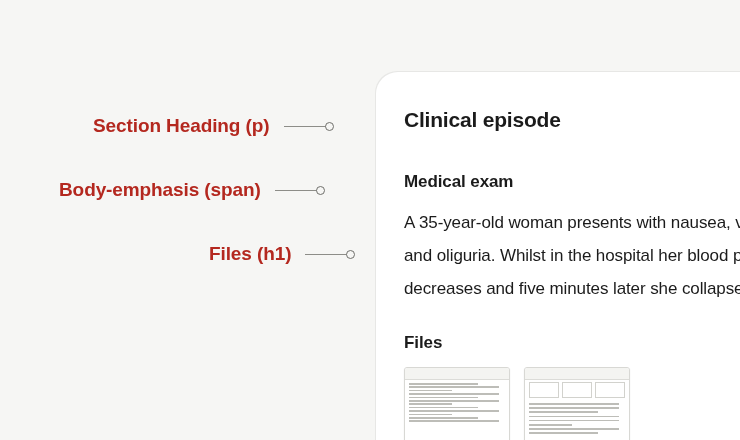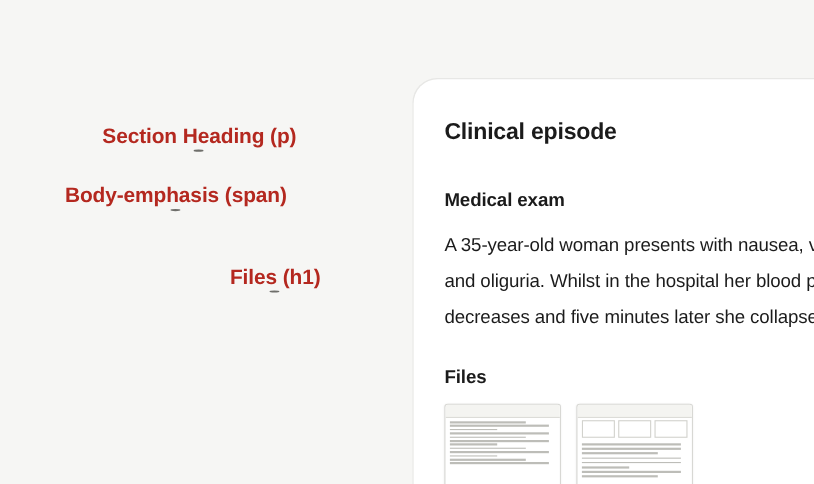--- a/index.html
+++ b/index.html
@@ -21,21 +21,20 @@
     left: 0;
     top: 0;
     width: 400px;
     height: 440px;
   }
   .anno {
     position: absolute;
     display: flex;
     align-items: center;
     height: 24px;
-    flex-direction: column;
   }
   .anno-label {
     color: #b4281f;
     font-size: 19px;
     font-weight: bold;
     white-space: nowrap;
     text-align: right;
     letter-spacing: -0.1px;
   }
   .anno-line {
@@ -48,21 +47,21 @@
     height: 9px;
     border-radius: 50%;
     border: 1.6px solid #6f6f6b;
     background: #f6f6f4;
     margin-left: -1px;
     box-sizing: border-box;
   }
 
   #anno-0 { top: 114px; left: 93px; }
   #anno-0 .anno-line { width: 42px; }
-  #anno-1 { top: 168px; left: 59px; }
+  #anno-1 { top: 178px; left: 59px; }
   #anno-1 .anno-line { width: 42px; }
   #anno-2 { top: 242px; left: 209px; }
   #anno-2 .anno-line { width: 42px; }
 
   
   .card {
     position: absolute;
     left: 376px;
     top: 72px;
     width: 400px;

